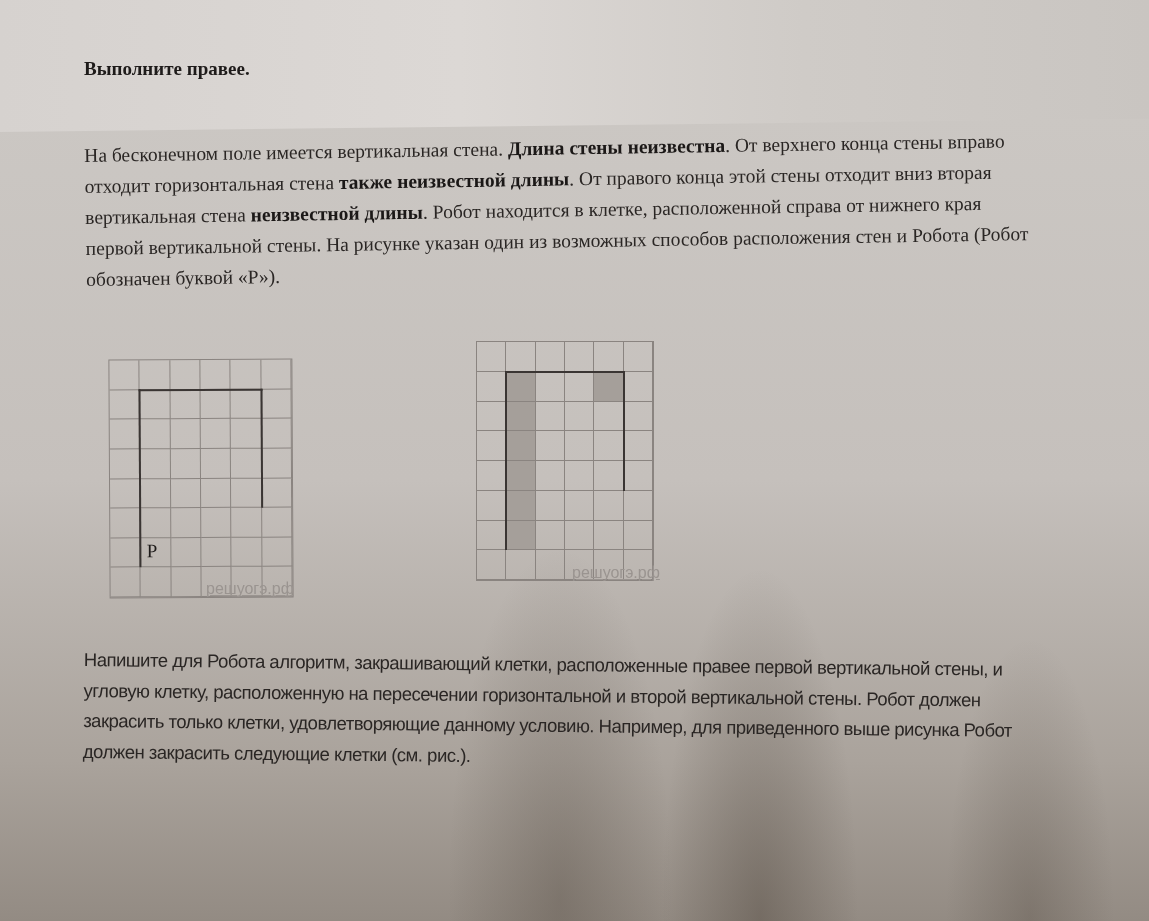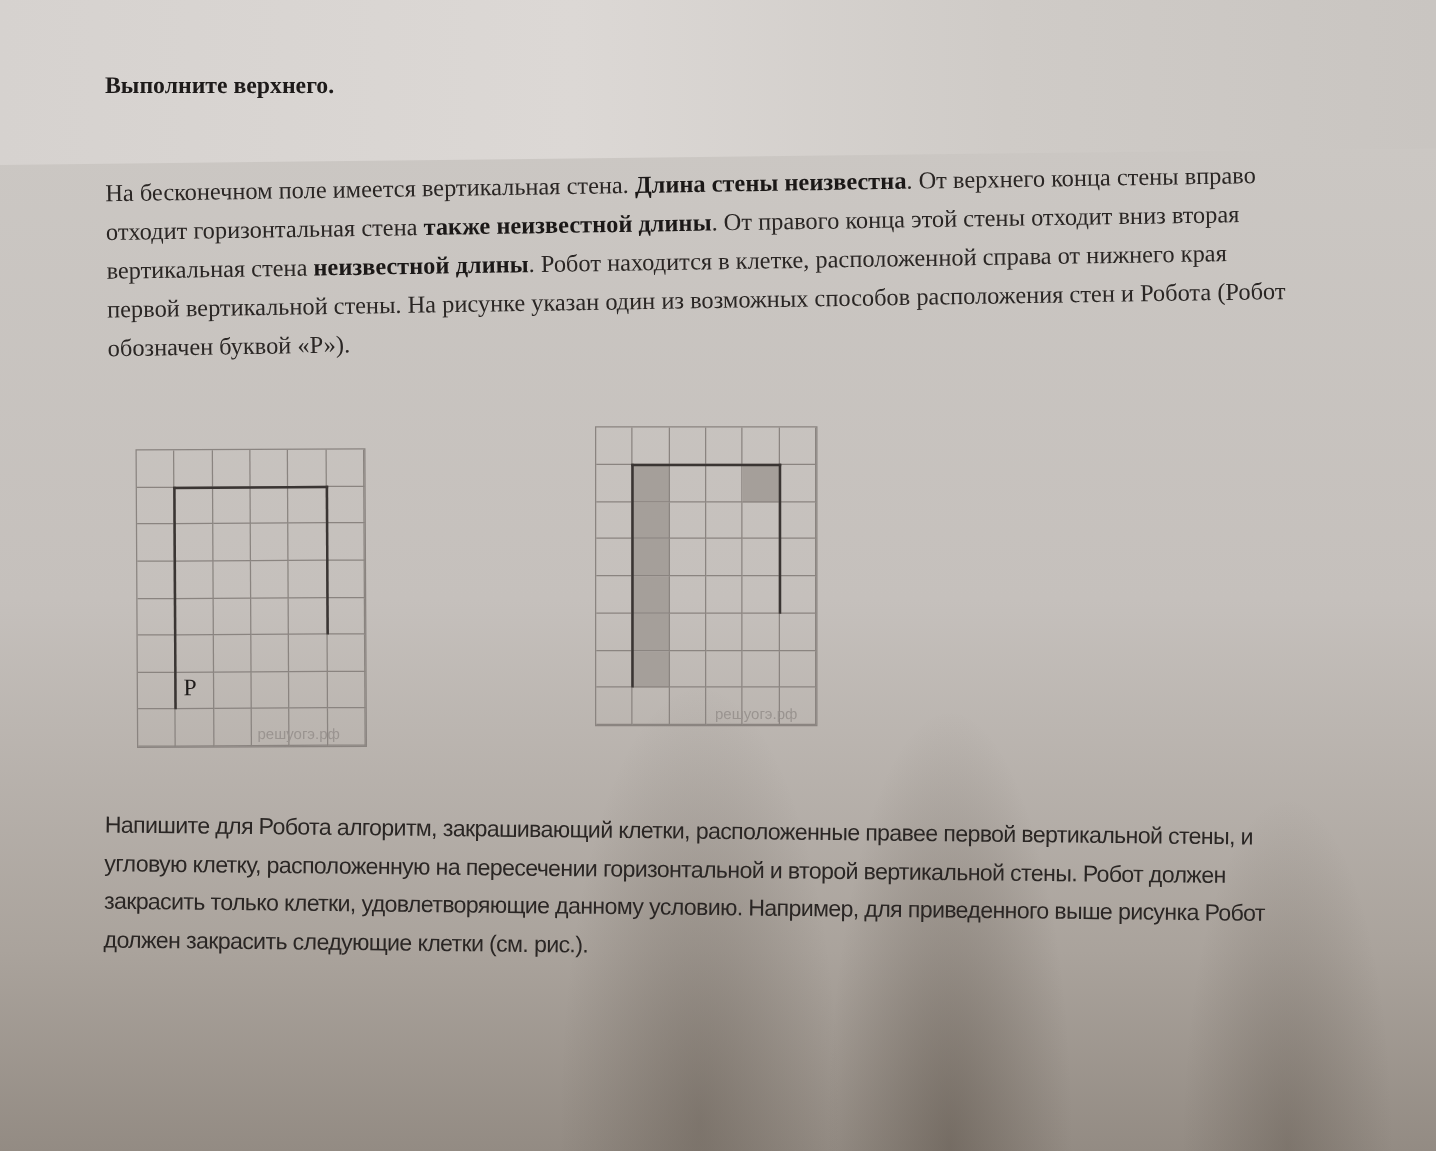--- a/index.html
+++ b/index.html
@@ -51,34 +51,34 @@
     }
     .grid .cell.shaded { background: #a59f9a; }
     .grid .wall { position: absolute; background: #3a3533; z-index: 4; }
     .robot {
       position: absolute; left: 6px; top: 2px; font-size: 19px; color: #1e1b1a;
       font-family: "Liberation Serif", serif;
     }
     .watermark {
       position: absolute; z-index: 5;
       font-family: "Liberation Sans", "DejaVu Sans", sans-serif;
-      font-size: 12px; color: #9a9490;
+      font-size: 16px; color: #9a9490; text-decoration: underline;
     }
     .grid-left { left: 109px; top: 359px; width: 182px; height: 237px;
       grid-template-columns: repeat(6, 1fr); grid-template-rows: repeat(8, 1fr); transform: rotate(-0.3deg); }
     .grid-right { left: 476px; top: 341px; width: 176px; height: 238px;
       grid-template-columns: repeat(6, 1fr); grid-template-rows: repeat(8, 1fr); }
   </style>
 </head>
 <body>
 
 <div class="sheet-top"></div>
 <div class="sheet-main"></div>
 
-<div class="heading">Выполните верхнего.</div>
+<div class="heading">Выполните правее.</div>
 
 <div class="para para1" id="para1"><span>На бесконечном поле имеется вертикальная стена. </span><b>Длина стены неизвестна</b><span>. От верхнего конца стены вправо отходит горизонтальная стена </span><b>также неизвестной длины</b><span>. От правого конца этой стены отходит вниз вторая вертикальная стена </span><b>неизвестной длины</b><span>. Робот находится в клетке, расположенной справа от нижнего края первой вертикальной стены. На рисунке указан один из возможных способов расположения стен и Робота (Робот обозначен буквой «Р»).</span></div>
 
 <div class="grid grid-left" id="grid-left">
     <div class="cell"></div>
     <div class="cell"></div>
     <div class="cell"></div>
     <div class="cell"></div>
     <div class="cell"></div>
     <div class="cell"></div>

